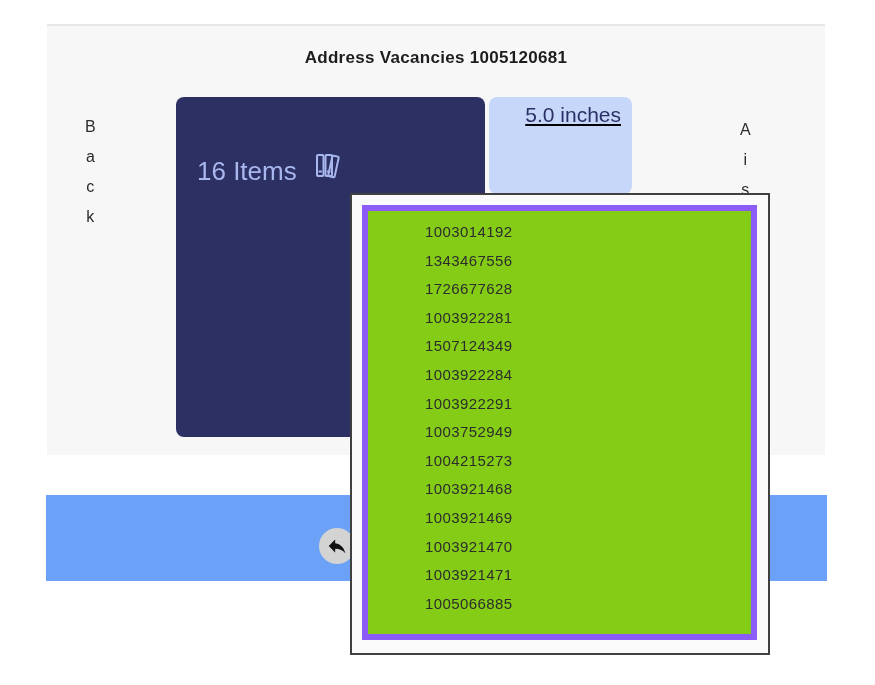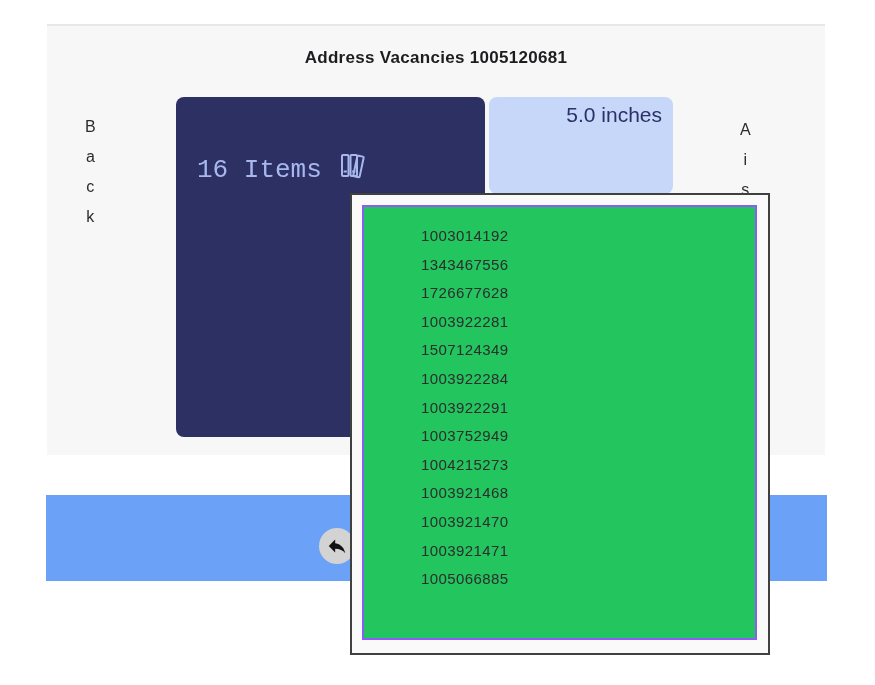--- a/index.html
+++ b/index.html
@@ -19,38 +19,38 @@
     position:absolute;display:flex;flex-direction:column;align-items:center;
     gap:12px;font-size:16px;line-height:18px;color:#2c2c2e;cursor:pointer;
   }
   .v-label.back{left:85px;top:118px;}
   .v-label.aisle{left:740px;top:121px;z-index:1;}
   .items-card{
     position:absolute;left:176px;top:97px;width:309px;height:340px;
     background:#2c3062;border-radius:8px;cursor:pointer;
   }
   .items-card .row{
-    margin:55px 0 0 21px;display:flex;align-items:center;gap:17px;
-    color:#a9b7ef;font-size:26px;font-weight:500;font-family:Liberation Mono, monospace;
+    margin:55px 0 0 21px;display:flex;align-items:flex-end;gap:17px;
+    color:#a9b7ef;font-size:26px;font-weight:500;
   }
   .vacancy-card{
-    position:absolute;left:489px;top:97px;width:184px;height:97px;
-    background:#c7d7f9;border-radius:8px;box-sizing:border-box;cursor:pointer;
+    position:absolute;left:489px;top:97px;width:143px;height:97px;
+    background:#c7d7f9;border-radius:8px;box-sizing:border-box;cursor:pointer;text-decoration:underline;
   }
   .vacancy-card .lbl{
     text-align:right;padding:6px 11px 0 0;font-size:21px;font-weight:500;color:#2b3166;
   }
   .popup{
     position:absolute;left:350px;top:193px;width:420px;height:462px;
     background:#fafafa;border:2px solid #404040;box-sizing:border-box;z-index:10;
   }
   .popup-inner{
     position:absolute;left:10px;top:10px;right:11px;bottom:13px;
-    background:#22c55e;border:2px solid #8b5cf6;box-sizing:border-box;
-    padding-top:15px;overflow:hidden;
+    background:#84cc16;border:6px solid #8b5cf6;box-sizing:border-box;
+    padding-top:7px;overflow:hidden;
   }
   .p-row{position:relative;height:28.6px;line-height:28.6px;font-size:15px;color:#2d2d2d;}
   .p-col1{position:absolute;left:57px;letter-spacing:0.4px;cursor:pointer;}
   .p-col2{position:absolute;left:254px;letter-spacing:0.4px;cursor:pointer;}
   .footer-bar{
     position:absolute;left:46px;top:495px;width:781px;height:86px;background:#6ba1f6;
   }
   .back-button{
     position:absolute;left:319px;top:528px;width:36px;height:36px;border-radius:50%;
     background:#d3d3d3;display:flex;align-items:center;justify-content:center;
@@ -137,20 +137,23 @@
         <div class="p-row">
           <span class="p-col1">1003752949</span>
         </div>
         <div class="p-row">
           <span class="p-col1">1004215273</span>
         </div>
         <div class="p-row">
           <span class="p-col1">1003921468</span>
         </div>
         <div class="p-row">
+          <span class="p-col1">1003921469</span>
+        </div>
+        <div class="p-row">
           <span class="p-col1">1003921470</span>
         </div>
         <div class="p-row">
           <span class="p-col1">1003921471</span>
         </div>
         <div class="p-row">
           <span class="p-col1">1005066885</span>
         </div>
       </div>
   </div>

